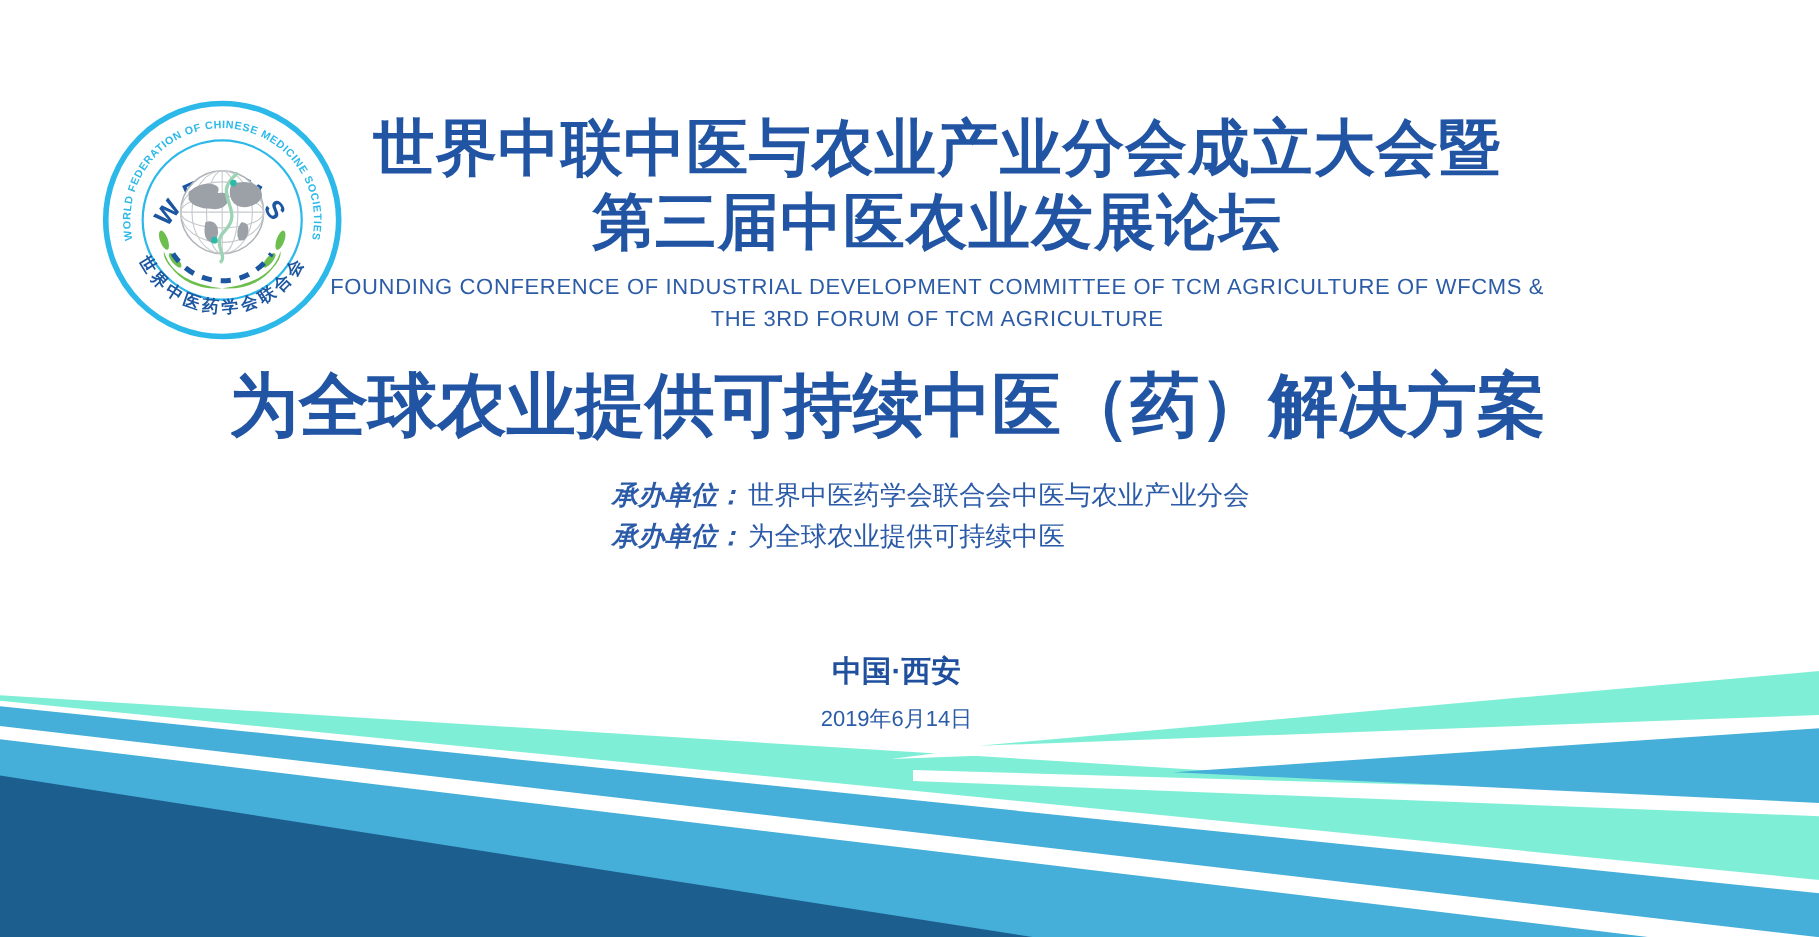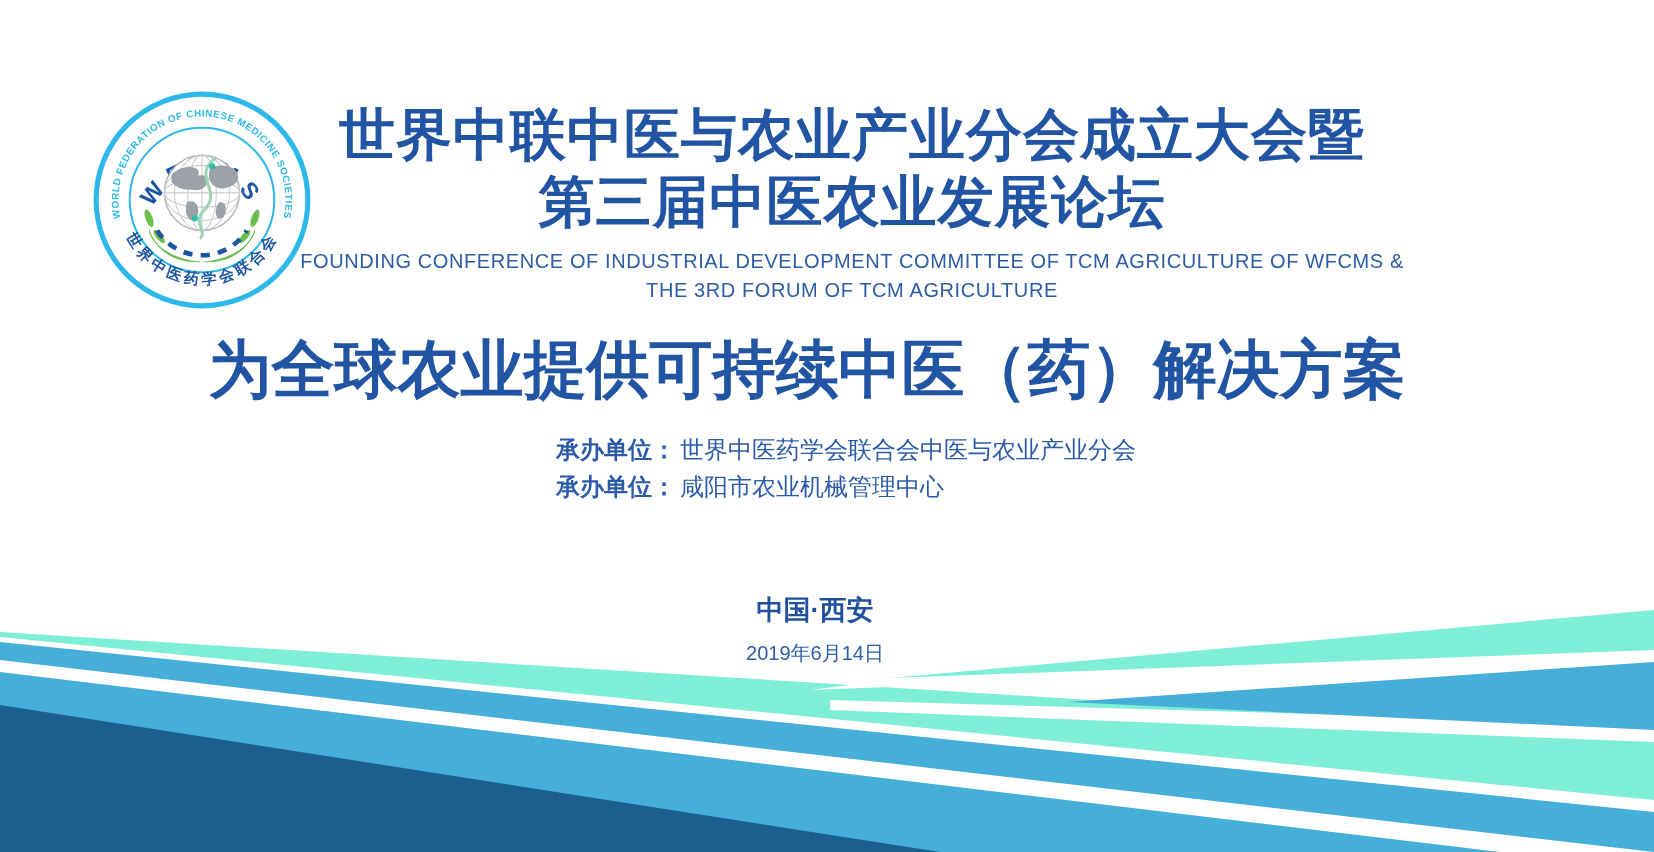--- a/index.html
+++ b/index.html
@@ -17,21 +17,21 @@
     font-size:20px; line-height:29px; color:#2d5ca7; letter-spacing:0.6px;
   }
   
   .headline {
     position:absolute; left:-20px; top:333px; width:1654px; text-align:center;
     font-size:63px; line-height:72px; font-weight:bold; color:#2155a3;
   }
   
   .organizers { position:absolute; left:556px; top:431px; color:#2b5ba8; }
   .org-row { display:flex; height:37px; align-items:center; font-size:24px; }
-  .org-label { width:124px; font-weight:bold; white-space:pre; }
+  .org-label { width:124px; font-weight:bold; white-space:pre;font-style:italic; }
   .org-value { white-space:pre; }
   
   .place {
     position:absolute; left:-12px; top:592px; width:1654px; text-align:center;
     font-size:27px; font-weight:bold; color:#1f4f9d;
   }
   .date {
     position:absolute; left:-12px; top:640px; width:1654px; text-align:center;
     font-size:20px; color:#2d5ca7;
   }
@@ -107,21 +107,21 @@
 
   <div class="headline">为全球农业提供可持续中医（药）解决方案</div>
 
   <div class="organizers">
     <div class="org-row">
       <span class="org-label">承办单位：</span>
       <span class="org-value">世界中医药学会联合会中医与农业产业分会</span>
     </div>
     <div class="org-row">
       <span class="org-label">承办单位：</span>
-      <span class="org-value">咸阳市农业机械管理中心</span>
+      <span class="org-value">为全球农业提供可持续中医</span>
     </div>
   </div>
 
   <div class="place">中国·西安</div>
   <div class="date">2019年6月14日</div>
 
   <svg class="bottom-deco" viewBox="0 0 1654 300" preserveAspectRatio="none" aria-hidden="true">
     <polygon class="fill-mint" points="0,80 1654,183 1654,248 0,85"></polygon>
     <polygon class="fill-blue" points="0,90 1654,260 1654,300 0,108"></polygon>
     <polygon class="fill-blue" points="0,120 1500,300 0,300"></polygon>

